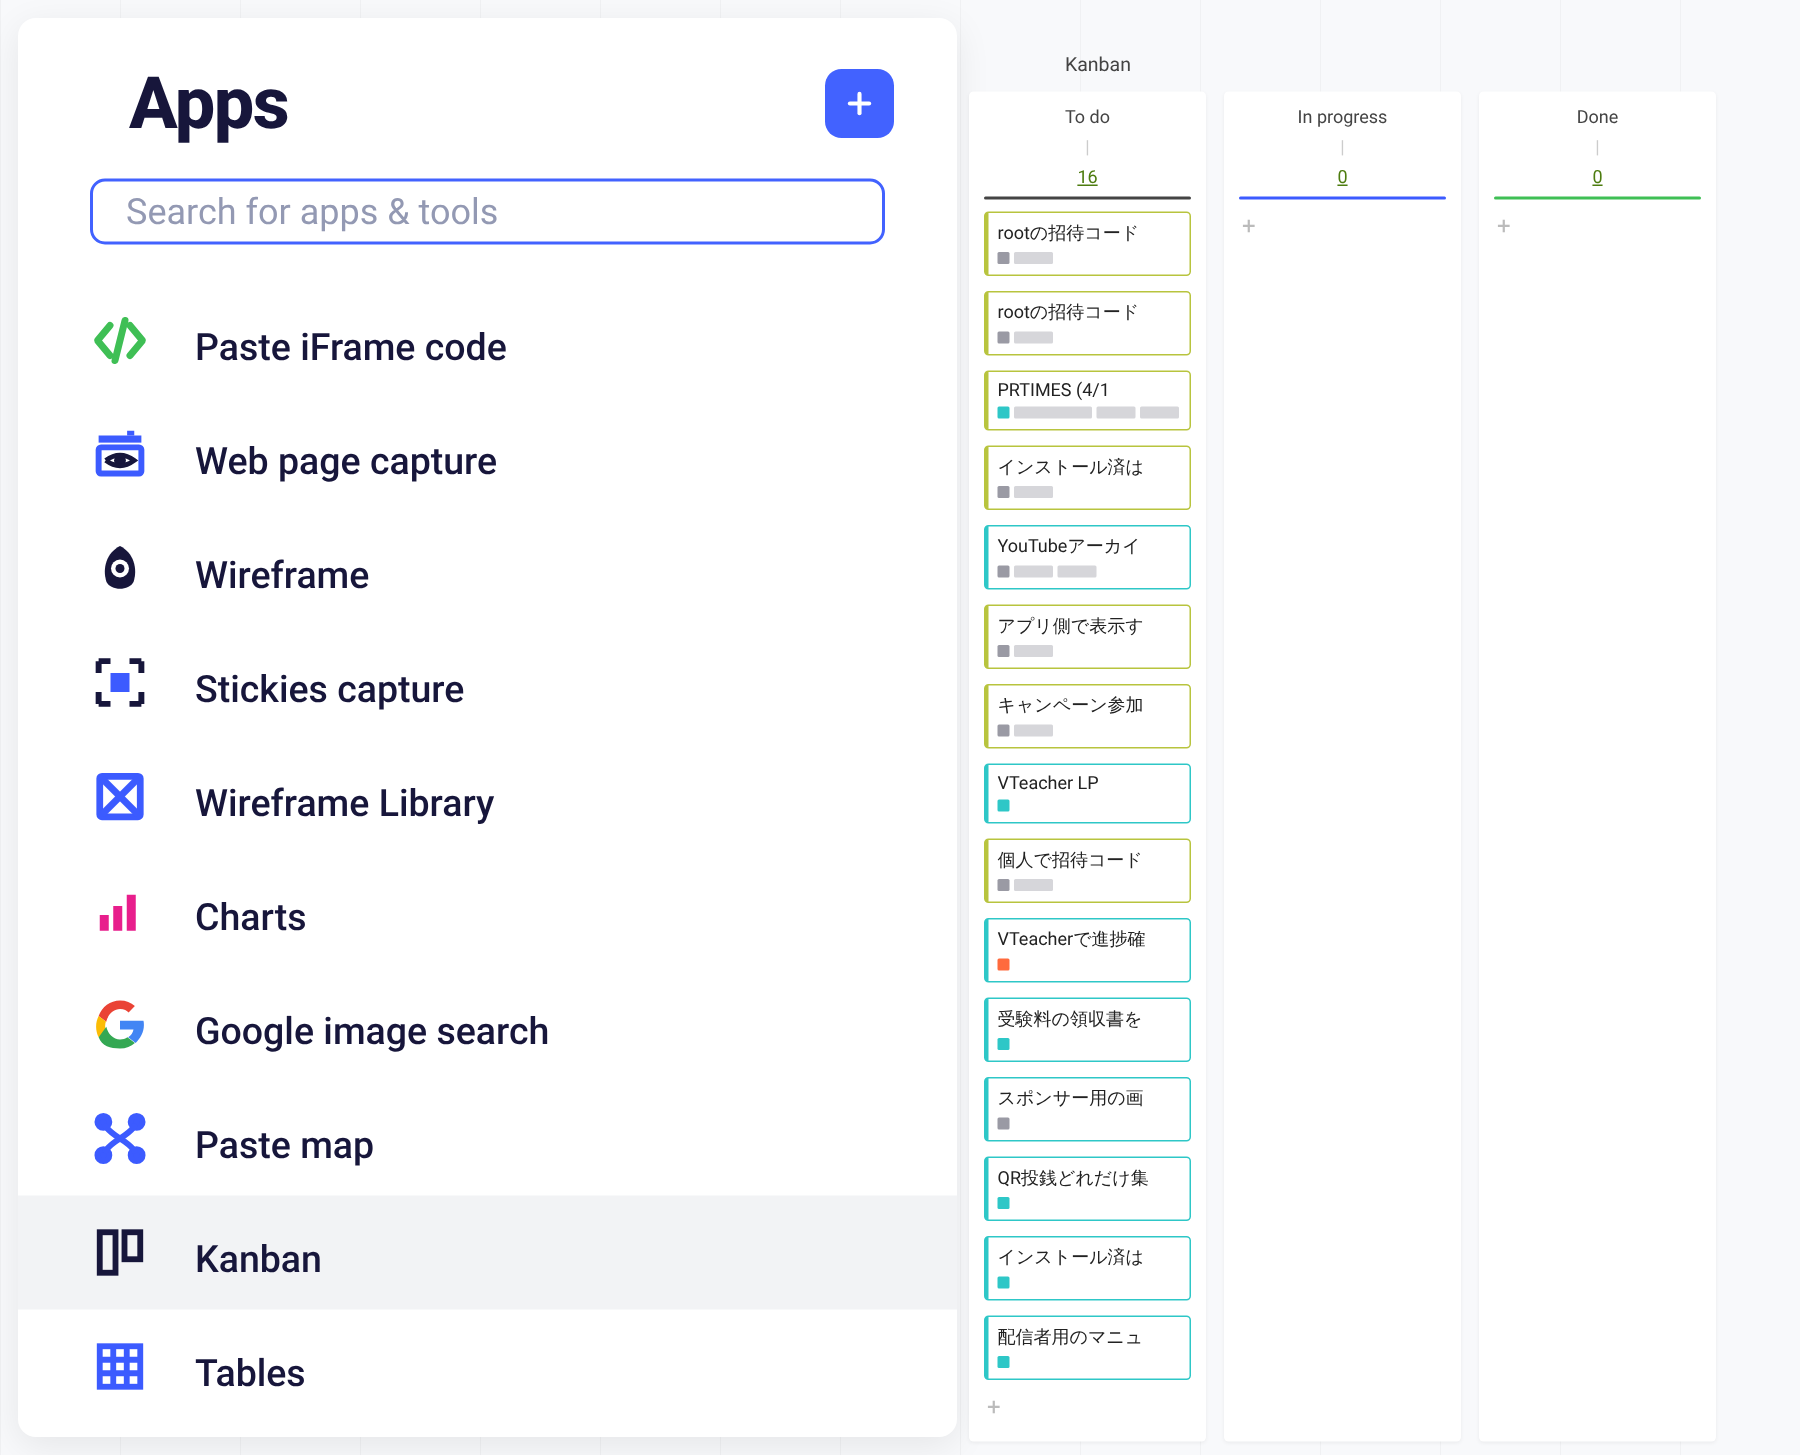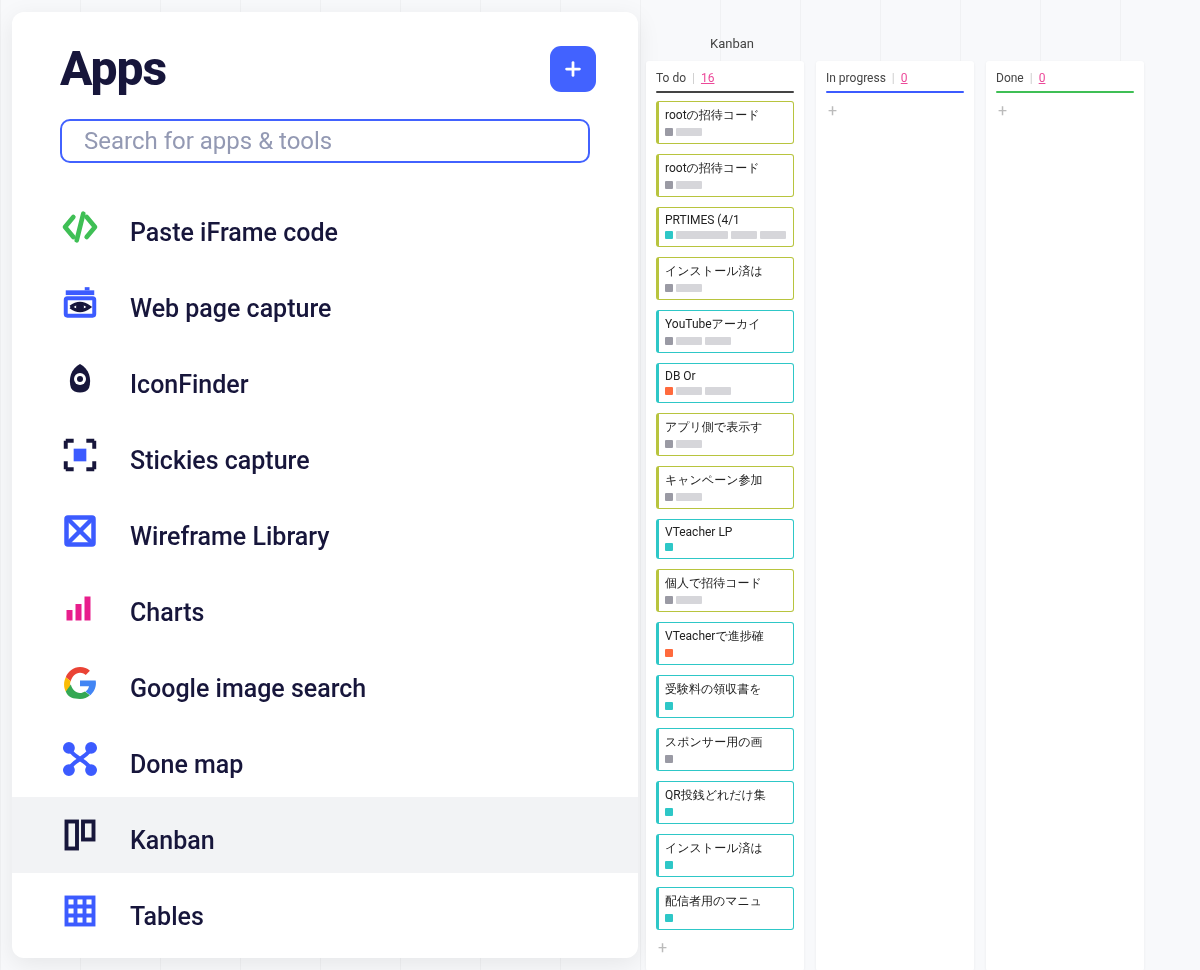--- a/index.html
+++ b/index.html
@@ -31,21 +31,21 @@
   
   .apps-panel {
     position:absolute; left:12px; top:12px;
     width:626px; height:946px;
     background:var(--panel-bg);
     border-radius:12px;
     box-shadow:0 6px 24px rgba(0,0,0,0.08);
     padding:28px 0 0 0;
     overflow:hidden;
   }
-  .apps-header { display:flex; align-items:center; justify-content:space-between; padding:0 42px 22px 48px; }
+  .apps-header { display:flex; align-items:center; justify-content:space-between; padding:0 42px 22px 74px; }
   .apps-title { font-size:48px; font-weight:800; color:var(--navy); letter-spacing:-1px; }
   .add-btn { width:46px; height:46px; border-radius:11px; background:var(--accent-blue); display:flex; align-items:center; justify-content:center; cursor:pointer; }
   .search-wrap { padding:0 48px 26px 48px; }
   .search-input {
     width:100%; height:44px;
     border:2px solid var(--accent-blue);
     border-radius:10px;
     font-size:24px;
     padding:0 22px;
     color:var(--navy);
@@ -70,22 +70,22 @@
   }
   .board-title { font-size:13px; color:#444; padding-left:70px; margin-bottom:10px; }
   .columns { display:flex; gap:12px; padding-left:6px; }
   .column {
     background:#fff; border-radius:3px;
     box-shadow:0 1px 3px rgba(0,0,0,0.06);
     padding:10px 10px 14px 10px;
     width:158px;
     display:flex; flex-direction:column;
   }
-  .col-header { display:flex; align-items:center; gap:6px; font-size:12px; color:#444; padding-bottom:6px; }
-  .col-count { color:#ec4899;text-decoration:underline; }
+  .col-header { display:flex; align-items:center; gap:6px; font-size:12px; color:#444; padding-bottom:6px;flex-direction:column; }
+  .col-count { color:#4d7c0f;text-decoration:underline; }
   .col-divider { color:#ccc; }
   .col-rule { height:2px; width:100%; margin-bottom:8px; border-radius:2px; }
   .col-rule.todo { background:#444; }
   .col-rule.inprogress { background:var(--inprog-border); }
   .col-rule.done { background:var(--done-border); }
 
   .cards { display:flex; flex-direction:column; gap:10px; }
   .card {
     border:1px solid;
     border-left-width:3px;
@@ -158,21 +158,21 @@
     </div>
 
     <div class="app-item">
       <div class="app-icon">
         <svg width="36" height="36" viewBox="0 0 24 24">
             <path fill="#17163b" d="M12 2 C6 5 4 12 6 18 C8 22 16 22 18 18 C20 12 18 5 12 2 Z"></path>
             <circle cx="12" cy="12" r="4" fill="#fff"></circle>
             <circle cx="12" cy="12" r="2" fill="#17163b"></circle>
           </svg>
       </div>
-      <div class="app-label">IconFinder</div>
+      <div class="app-label">Wireframe</div>
     </div>
 
     <div class="app-item">
       <div class="app-icon">
         <svg width="38" height="38" viewBox="0 0 24 24">
             <path stroke="#17163b" stroke-width="2.5" fill="none" d="M3 3h5M3 3v5M21 3h-5M21 3v5M3 21h5M3 21v-5M21 21h-5M21 21v-5"></path>
             <rect x="8" y="8" width="8" height="8" fill="#3c5bff"></rect>
           </svg>
       </div>
       <div class="app-label">Stickies capture</div>
@@ -216,21 +216,21 @@
       <div class="app-icon">
         <svg width="38" height="38" viewBox="0 0 24 24" fill="none" stroke="#3c5bff" stroke-width="2.5" stroke-linecap="round">
             <circle cx="5" cy="5" r="2.5" fill="#3c5bff"></circle>
             <circle cx="19" cy="5" r="2.5" fill="#3c5bff"></circle>
             <circle cx="5" cy="19" r="2.5" fill="#3c5bff"></circle>
             <circle cx="19" cy="19" r="2.5" fill="#3c5bff"></circle>
             <path d="M6 7 C 10 12, 14 12, 18 17"></path>
             <path d="M18 7 C 14 12, 10 12, 6 17"></path>
           </svg>
       </div>
-      <div class="app-label">Done map</div>
+      <div class="app-label">Paste map</div>
     </div>
 
     <div class="app-item selected">
       <div class="app-icon">
         <svg width="36" height="36" viewBox="0 0 24 24" fill="none" stroke="#17163b" stroke-width="2.6">
             <rect x="3" y="3" width="7" height="18"></rect>
             <rect x="14" y="3" width="7" height="12"></rect>
           </svg>
       </div>
       <div class="app-label">Kanban</div>
@@ -295,28 +295,20 @@
             </div>
           </div>
           <div class="card teal">
             <div class="card-title">YouTubeアーカイ</div>
             <div class="card-chips">
               <span class="chip gray"></span>
               <span class="chip gray2"></span>
               <span class="chip gray2"></span>
             </div>
           </div>
-          <div class="card teal">
-            <div class="card-title">DB Or</div>
-            <div class="card-chips">
-              <span class="chip orange"></span>
-              <span class="chip gray2"></span>
-              <span class="chip gray2"></span>
-            </div>
-          </div>
           <div class="card green">
             <div class="card-title">アプリ側で表示す</div>
             <div class="card-chips">
               <span class="chip gray"></span>
               <span class="chip gray2"></span>
             </div>
           </div>
           <div class="card green">
             <div class="card-title">キャンペーン参加</div>
             <div class="card-chips">

